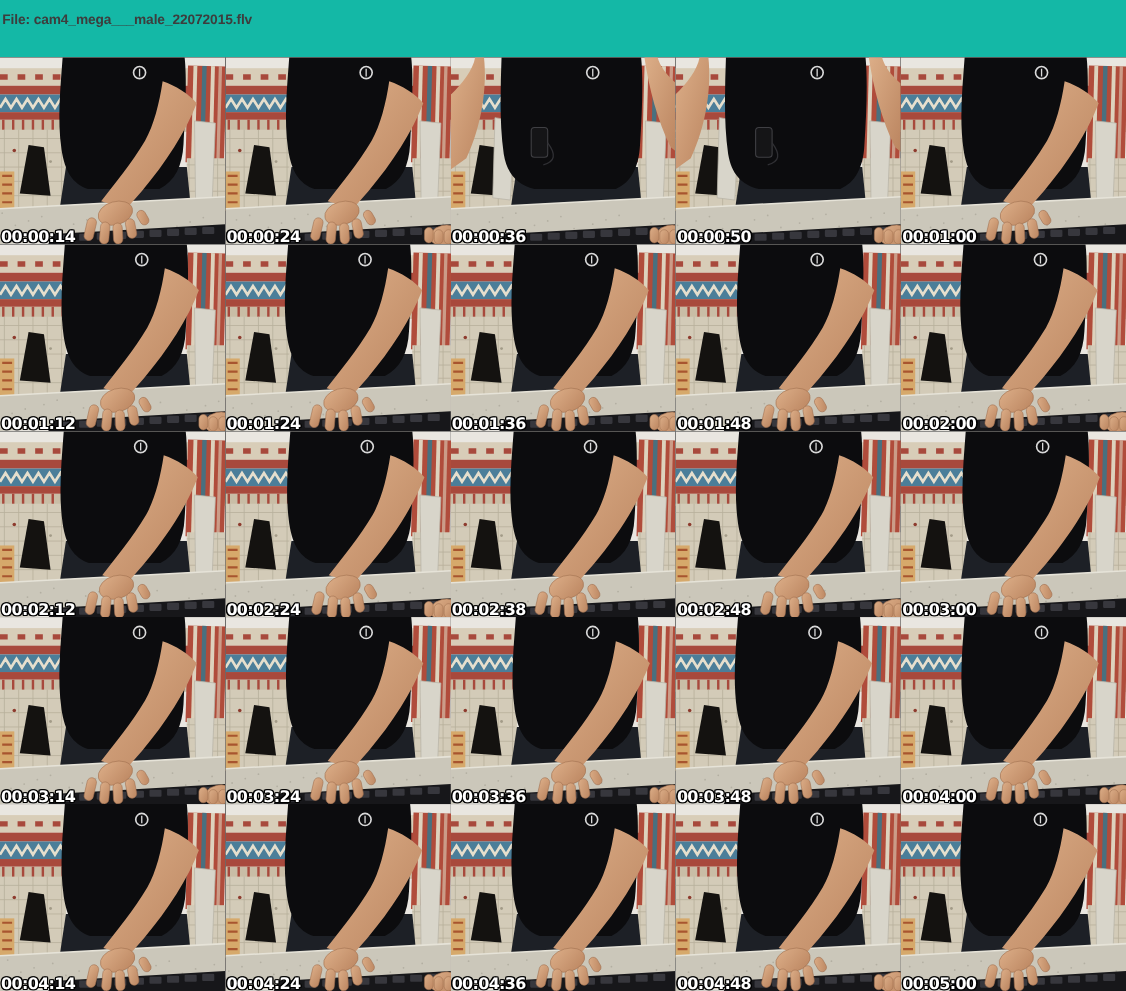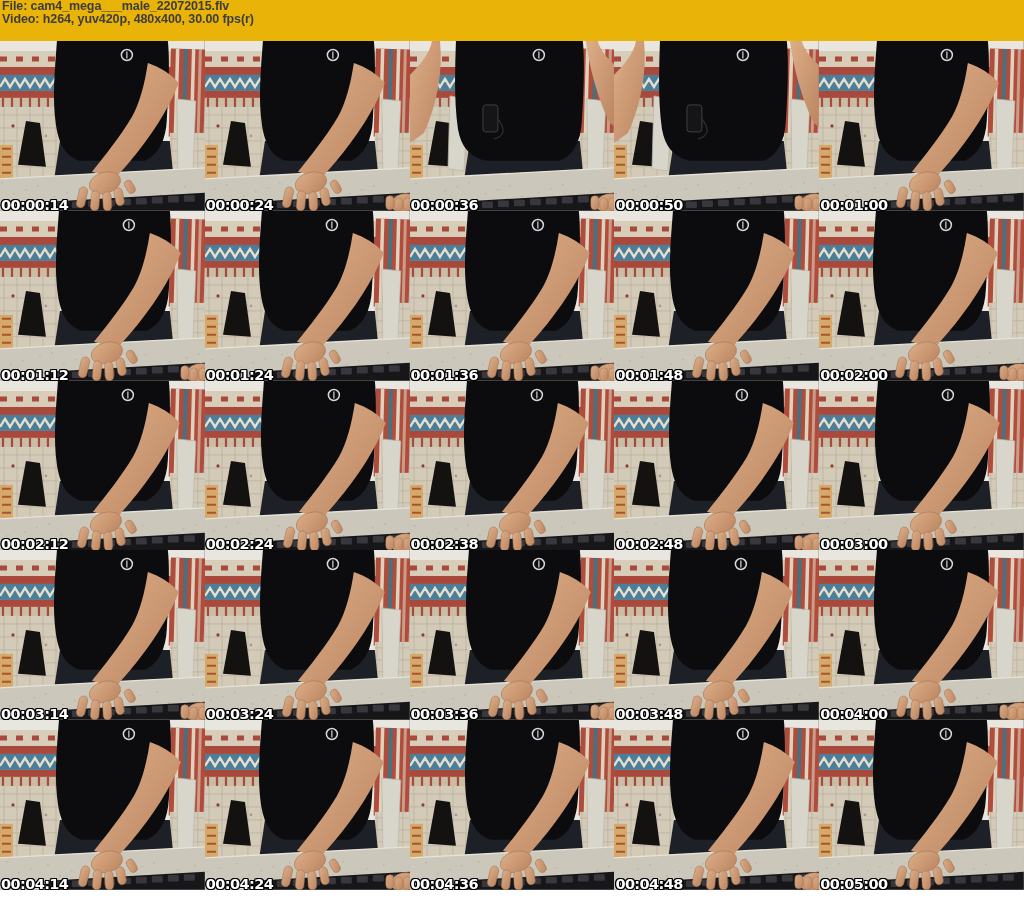--- a/index.html
+++ b/index.html
@@ -1,23 +1,23 @@
 <!DOCTYPE html>
 <html><head>
 <meta charset="utf-8">
 <style>
   html,body{margin:0;padding:0}
   body{
     width:1024px;height:901px;overflow:hidden;background:#fff;
     font-family:"Liberation Sans",sans-serif;
   }
   header{
-    height:41px;box-sizing:border-box;padding:0 0 0 2px;
+    height:52px;box-sizing:border-box;padding:12px 0 0 2px;
     font-weight:bold;font-size:12.5px;line-height:12.75px;
-    color:#3d3d3d;letter-spacing:-0.1px;background:#eab308;
+    color:#3d3d3d;letter-spacing:-0.1px;background:#14b8a6;
   }
   #grid{
     display:grid;
     grid-template-columns:repeat(5,204.8px);
     grid-auto-rows:169.8px;
     width:1024px;
   }
   .cell{position:relative;overflow:hidden;background:#222}
   .cell svg{position:absolute;inset:0;width:100%;height:100%;display:block}
   .ts{
@@ -26,21 +26,20 @@
     color:#fff;letter-spacing:-0.6px;
     text-shadow:-1.2px 0 #000,1.2px 0 #000,0 -1.2px #000,0 1.2px #000,
                 -1px -1px #000,1px 1px #000,-1px 1px #000,1px -1px #000;
   }
 </style>
 </head>
 <body>
 
 <header>
   <div>File: cam4_mega___male_22072015.flv</div>
-  <div>Video: h264, yuv420p, 480x400, 30.00 fps(r)</div>
 </header>
 
 <main id="grid">
     <div class="cell">
       <svg viewBox="0 0 205 170" preserveAspectRatio="none" xmlns="http://www.w3.org/2000/svg">
         <defs>
           <linearGradient id="skin0" x1="0" y1="0" x2="1" y2="1">
             <stop offset="0" stop-color="#dcae88"></stop>
             <stop offset="1" stop-color="#bb8560"></stop>
           </linearGradient>

